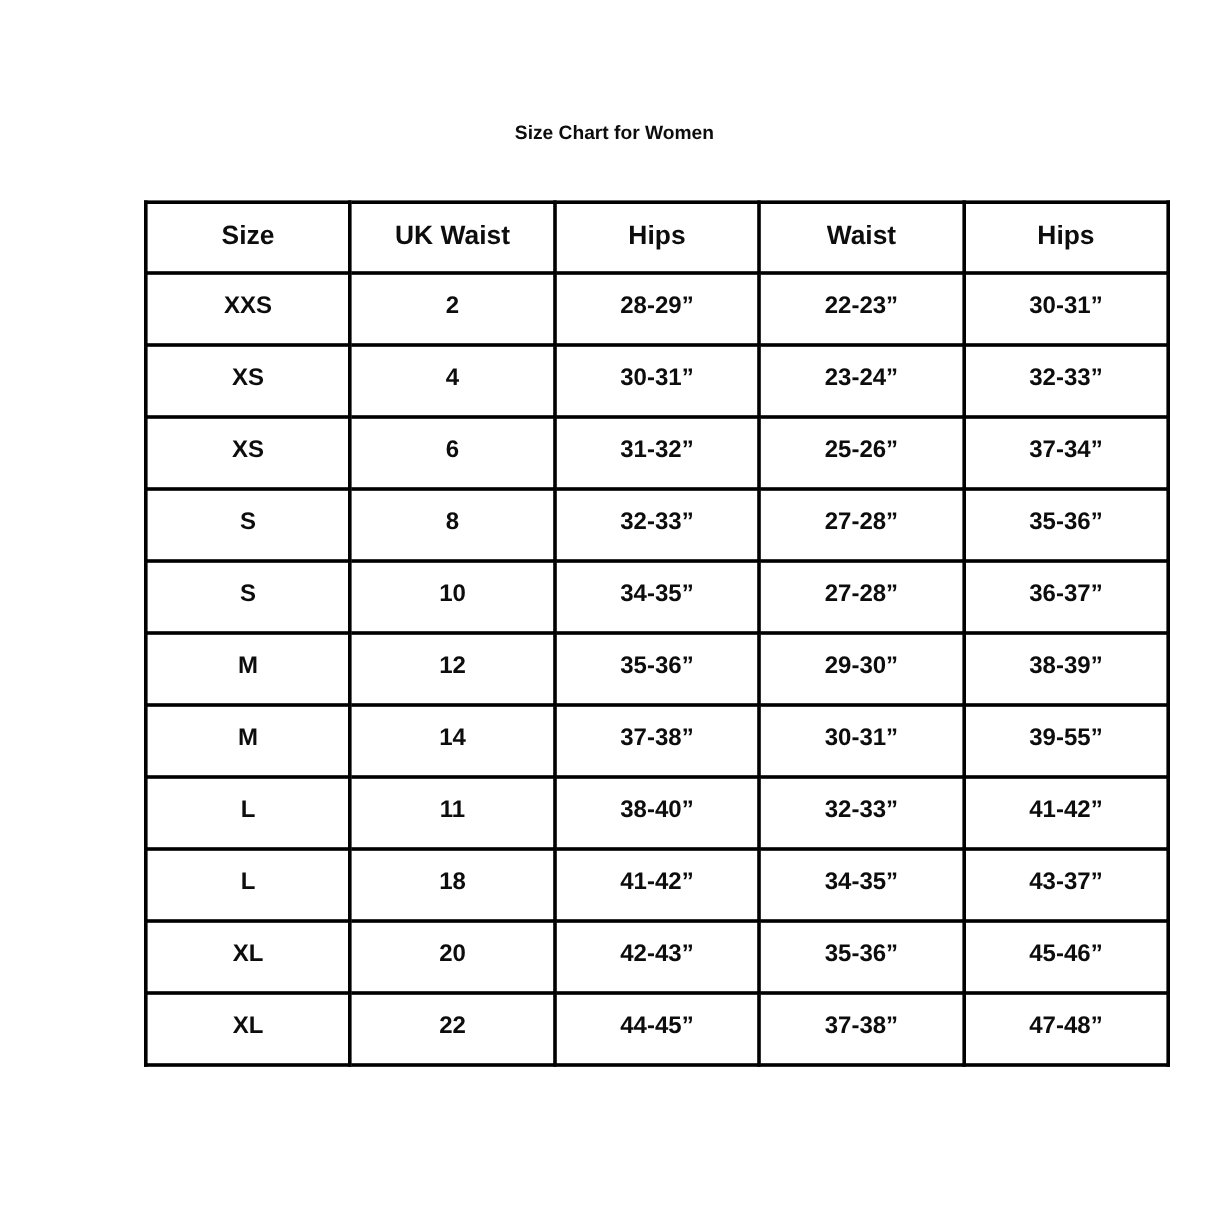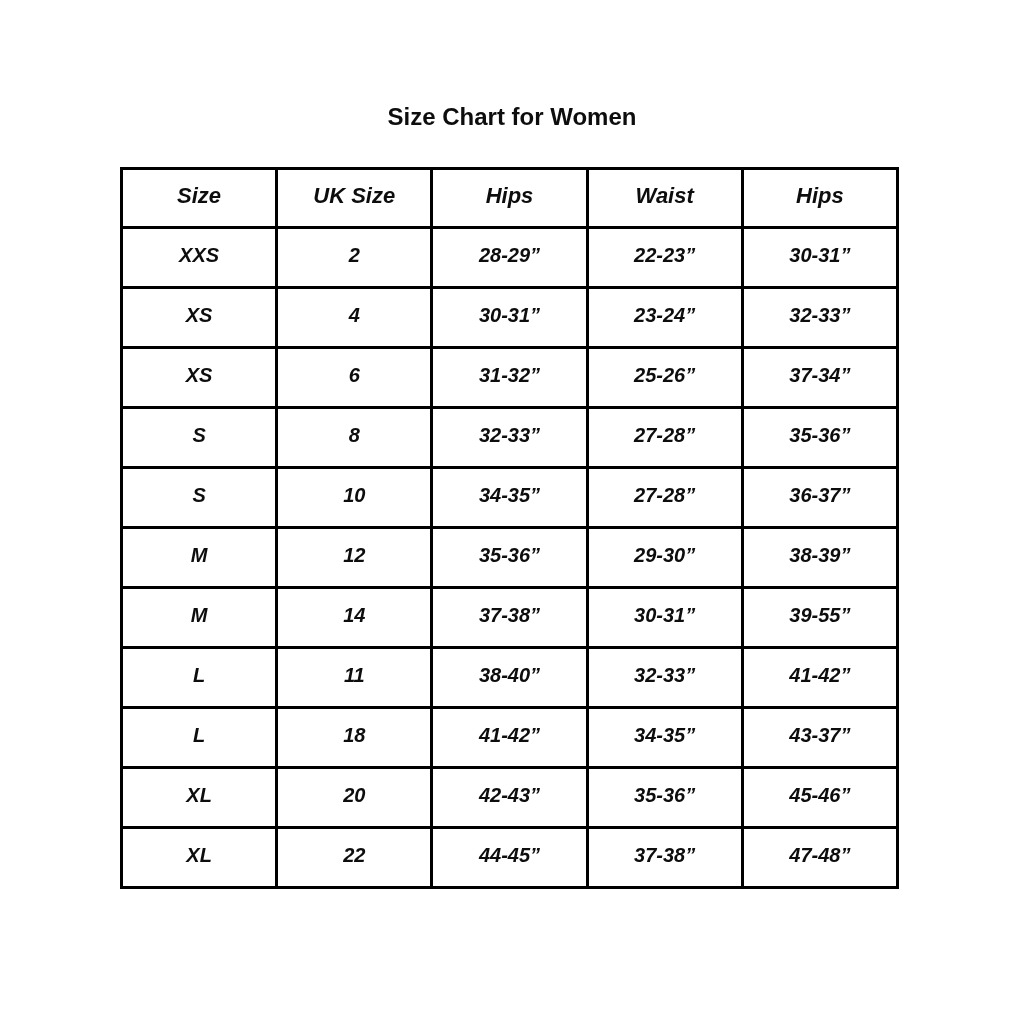--- a/index.html
+++ b/index.html
@@ -13,33 +13,32 @@
     position: relative;
     font-family: "Liberation Sans", sans-serif;
     color: #0d0d0d;
   }
   .title {
     position: absolute;
     top: 103px;
     left: 0;
     width: 100%;
     text-align: center;
-    font-size: 24px;
+    font-size: 16px;
     font-weight: bold;
     color: #0d0d0d;
   }
   table.size-chart {
     position: absolute;
     left: 120px;
     top: 167px;
-    width: 779px;
+    width: 855px;
     border-collapse: collapse;
     table-layout: fixed;
     background: #ffffff;
-    font-style: italic;
   }
   .size-chart th,
   .size-chart td {
     border: 3px solid #000000;
     text-align: center;
     vertical-align: middle;
     font-weight: bold;
     padding: 0 0 4px 0;
     color: #0d0d0d;
     background: #ffffff;
@@ -56,21 +55,21 @@
 </style>
 </head>
 <body>
 
 <div class="title">Size Chart for Women</div>
 
 <table class="size-chart">
   <thead>
     <tr>
       <th>Size</th>
-      <th>UK Size</th>
+      <th>UK Waist</th>
       <th>Hips</th>
       <th>Waist</th>
       <th>Hips</th>
     </tr>
   </thead>
   <tbody id="table-body">
       <tr>
         <td>XXS</td>
         <td>2</td>
         <td>28-29”</td>

